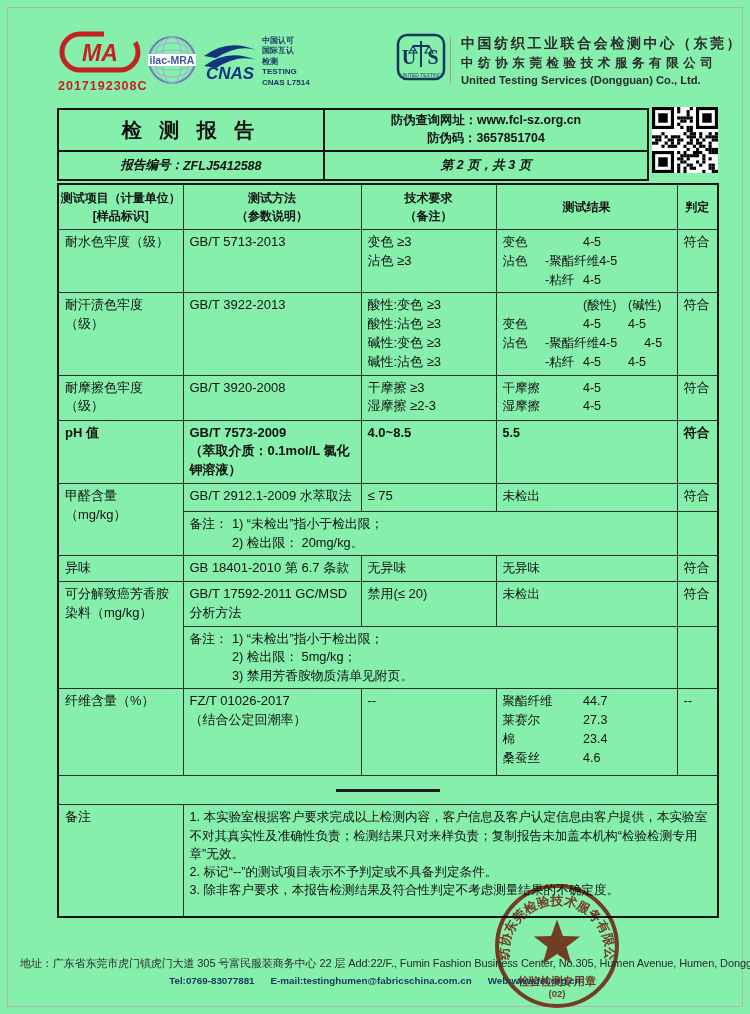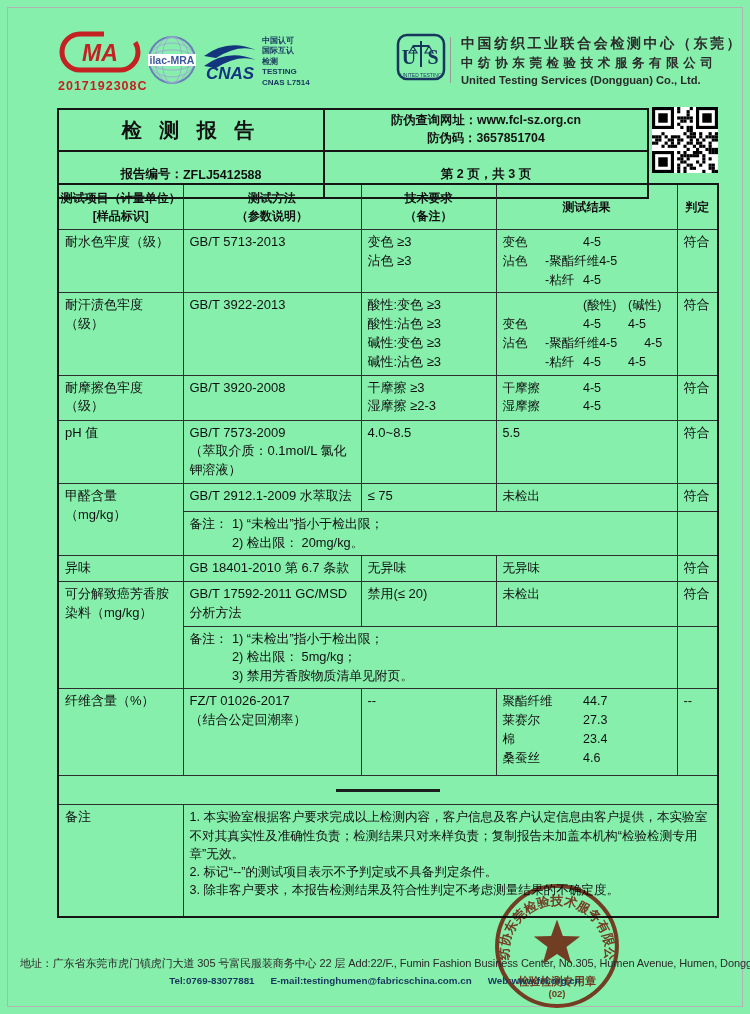--- a/index.html
+++ b/index.html
@@ -15,21 +15,21 @@
   .org-sep{left:450px;top:37px;width:1px;height:46px;background:#9a9a9a;}
   .org-names{left:461px;top:35px;width:236px;color:#2b2b2b;}
   .org-cn1{font-size:14px;font-weight:bold;letter-spacing:2.6px;white-space:nowrap;}
   .org-cn2{font-size:12.5px;font-weight:bold;letter-spacing:4.6px;white-space:nowrap;margin-top:2px;}
   .org-en{font-size:11.2px;font-weight:bold;white-space:nowrap;margin-top:2px;}
 
   
   .title-table{left:57px;top:108px;width:588px;border:2px solid #151515;}
   .tt-row{display:flex;}
   .tt-row1{border-bottom:2px solid #151515;height:40px;}
-  .tt-row2{height:45px;}
+  .tt-row2{height:27px;font-style:italic;}
   .tt-left{width:264px;border-right:2px solid #151515;display:flex;align-items:center;justify-content:center;flex:none;}
   .tt-right{flex:1;display:flex;flex-direction:column;align-items:center;justify-content:center;}
   .report-title{font-size:20px;font-weight:bold;letter-spacing:6px;}
   .tt-small{font-size:12.3px;font-weight:bold;line-height:1.45;}
   .tt-mid{font-size:12.5px;font-weight:bold;}
   .qr{left:652px;top:107px;width:66px;height:66px;}
 
   
   table.main{position:absolute;left:57px;top:183px;width:660px;border-collapse:collapse;
              border:2px solid #151515;font-size:13px;table-layout:fixed;}
@@ -387,21 +387,21 @@
             </div>
             <div class="rline">
               <span class="r-a">湿摩擦</span>
               <span class="r-b"></span>
               <span class="r-c">4-5</span>
               <span class="r-d"></span>
             </div>
           </td>
           <td class="c-verdict">符合</td>
         </tr>
-        <tr style="height: 60px;">
+        <tr style="height: 60px; font-weight: bold;">
           <td class="c-item">pH 值</td>
           <td class="c-method">
             <div>GB/T 7573-2009</div>
             <div>（萃取介质：0.1mol/L 氯化钾溶液）</div>
           </td>
           <td class="c-req">
             <div>4.0~8.5</div>
           </td>
           <td class="c-res">
             <div class="rline">

